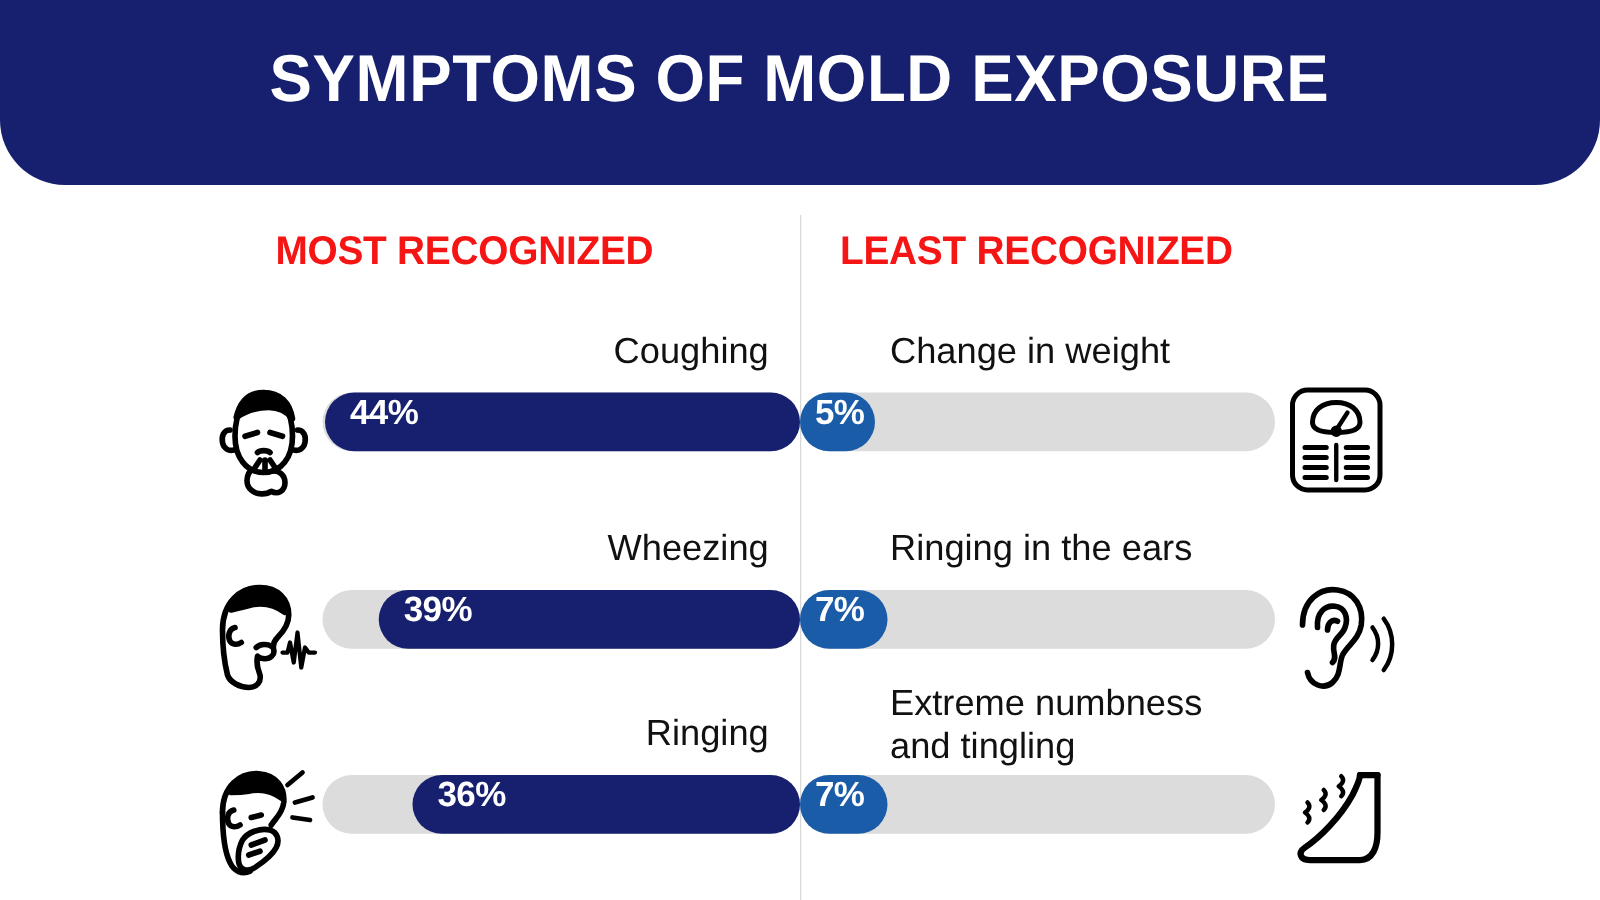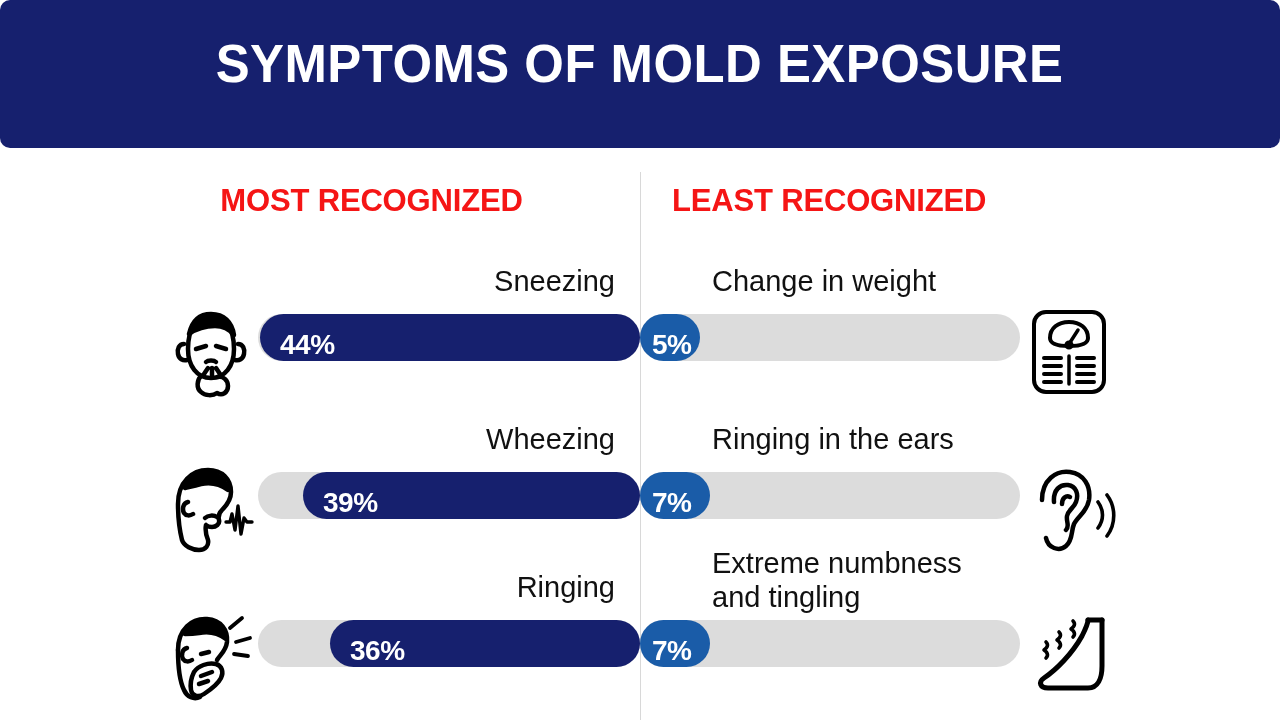--- a/index.html
+++ b/index.html
@@ -23,21 +23,20 @@
     width: 1280px;
     height: 148px;
     background: #16206e;
     border-bottom-left-radius: 52px;
     border-bottom-right-radius: 52px;
     display: flex;
     align-items: center;
     justify-content: center;
     box-sizing: border-box;
     padding-bottom: 22px;
-    border-radius: 10px;
   }
   .header-title {
     color: #ffffff;
     font-family: "Liberation Sans Narrow", "Liberation Sans", sans-serif;
     font-size: 53px;
     font-weight: bold;
     letter-spacing: 0.5px;
     text-align: center;
     white-space: nowrap;
     transform: scaleX(0.96);
@@ -116,21 +115,21 @@
     border-radius: 24px;
   }
   .track.left  { left: 258px;  width: 382px; }
   .track.right { left: 640px;  width: 380px; }
 
   .fill {
     position: absolute;
     height: 47px;
     border-radius: 24px;
     display: flex;
-    align-items: flex-end;
+    align-items: flex-start;
     box-sizing: border-box;
   }
   .fill.left {
     background: #16206e;
     right: 640px;
     justify-content: flex-start;
     padding-left: 20px;
   }
   .fill.right {
     background: #1a5ca8;
@@ -165,21 +164,21 @@
 
 <div class="col-headers">
   <div class="col-head most">MOST RECOGNIZED</div>
   <div class="col-head least">LEAST RECOGNIZED</div>
 </div>
 
 <div class="divider"></div>
 
 <div class="row row-1">
 
-  <div class="label left">Sneezing</div>
+  <div class="label left">Coughing</div>
   <div class="label right">Change in weight</div>
 
   <div class="bar-wrap">
     <div class="track left"></div>
     <div class="track right"></div>
     <div class="fill left" style="width:380px">
       <span class="val">44%</span>
     </div>
     <div class="fill right" style="width:60px">
       <span class="val">5%</span>

